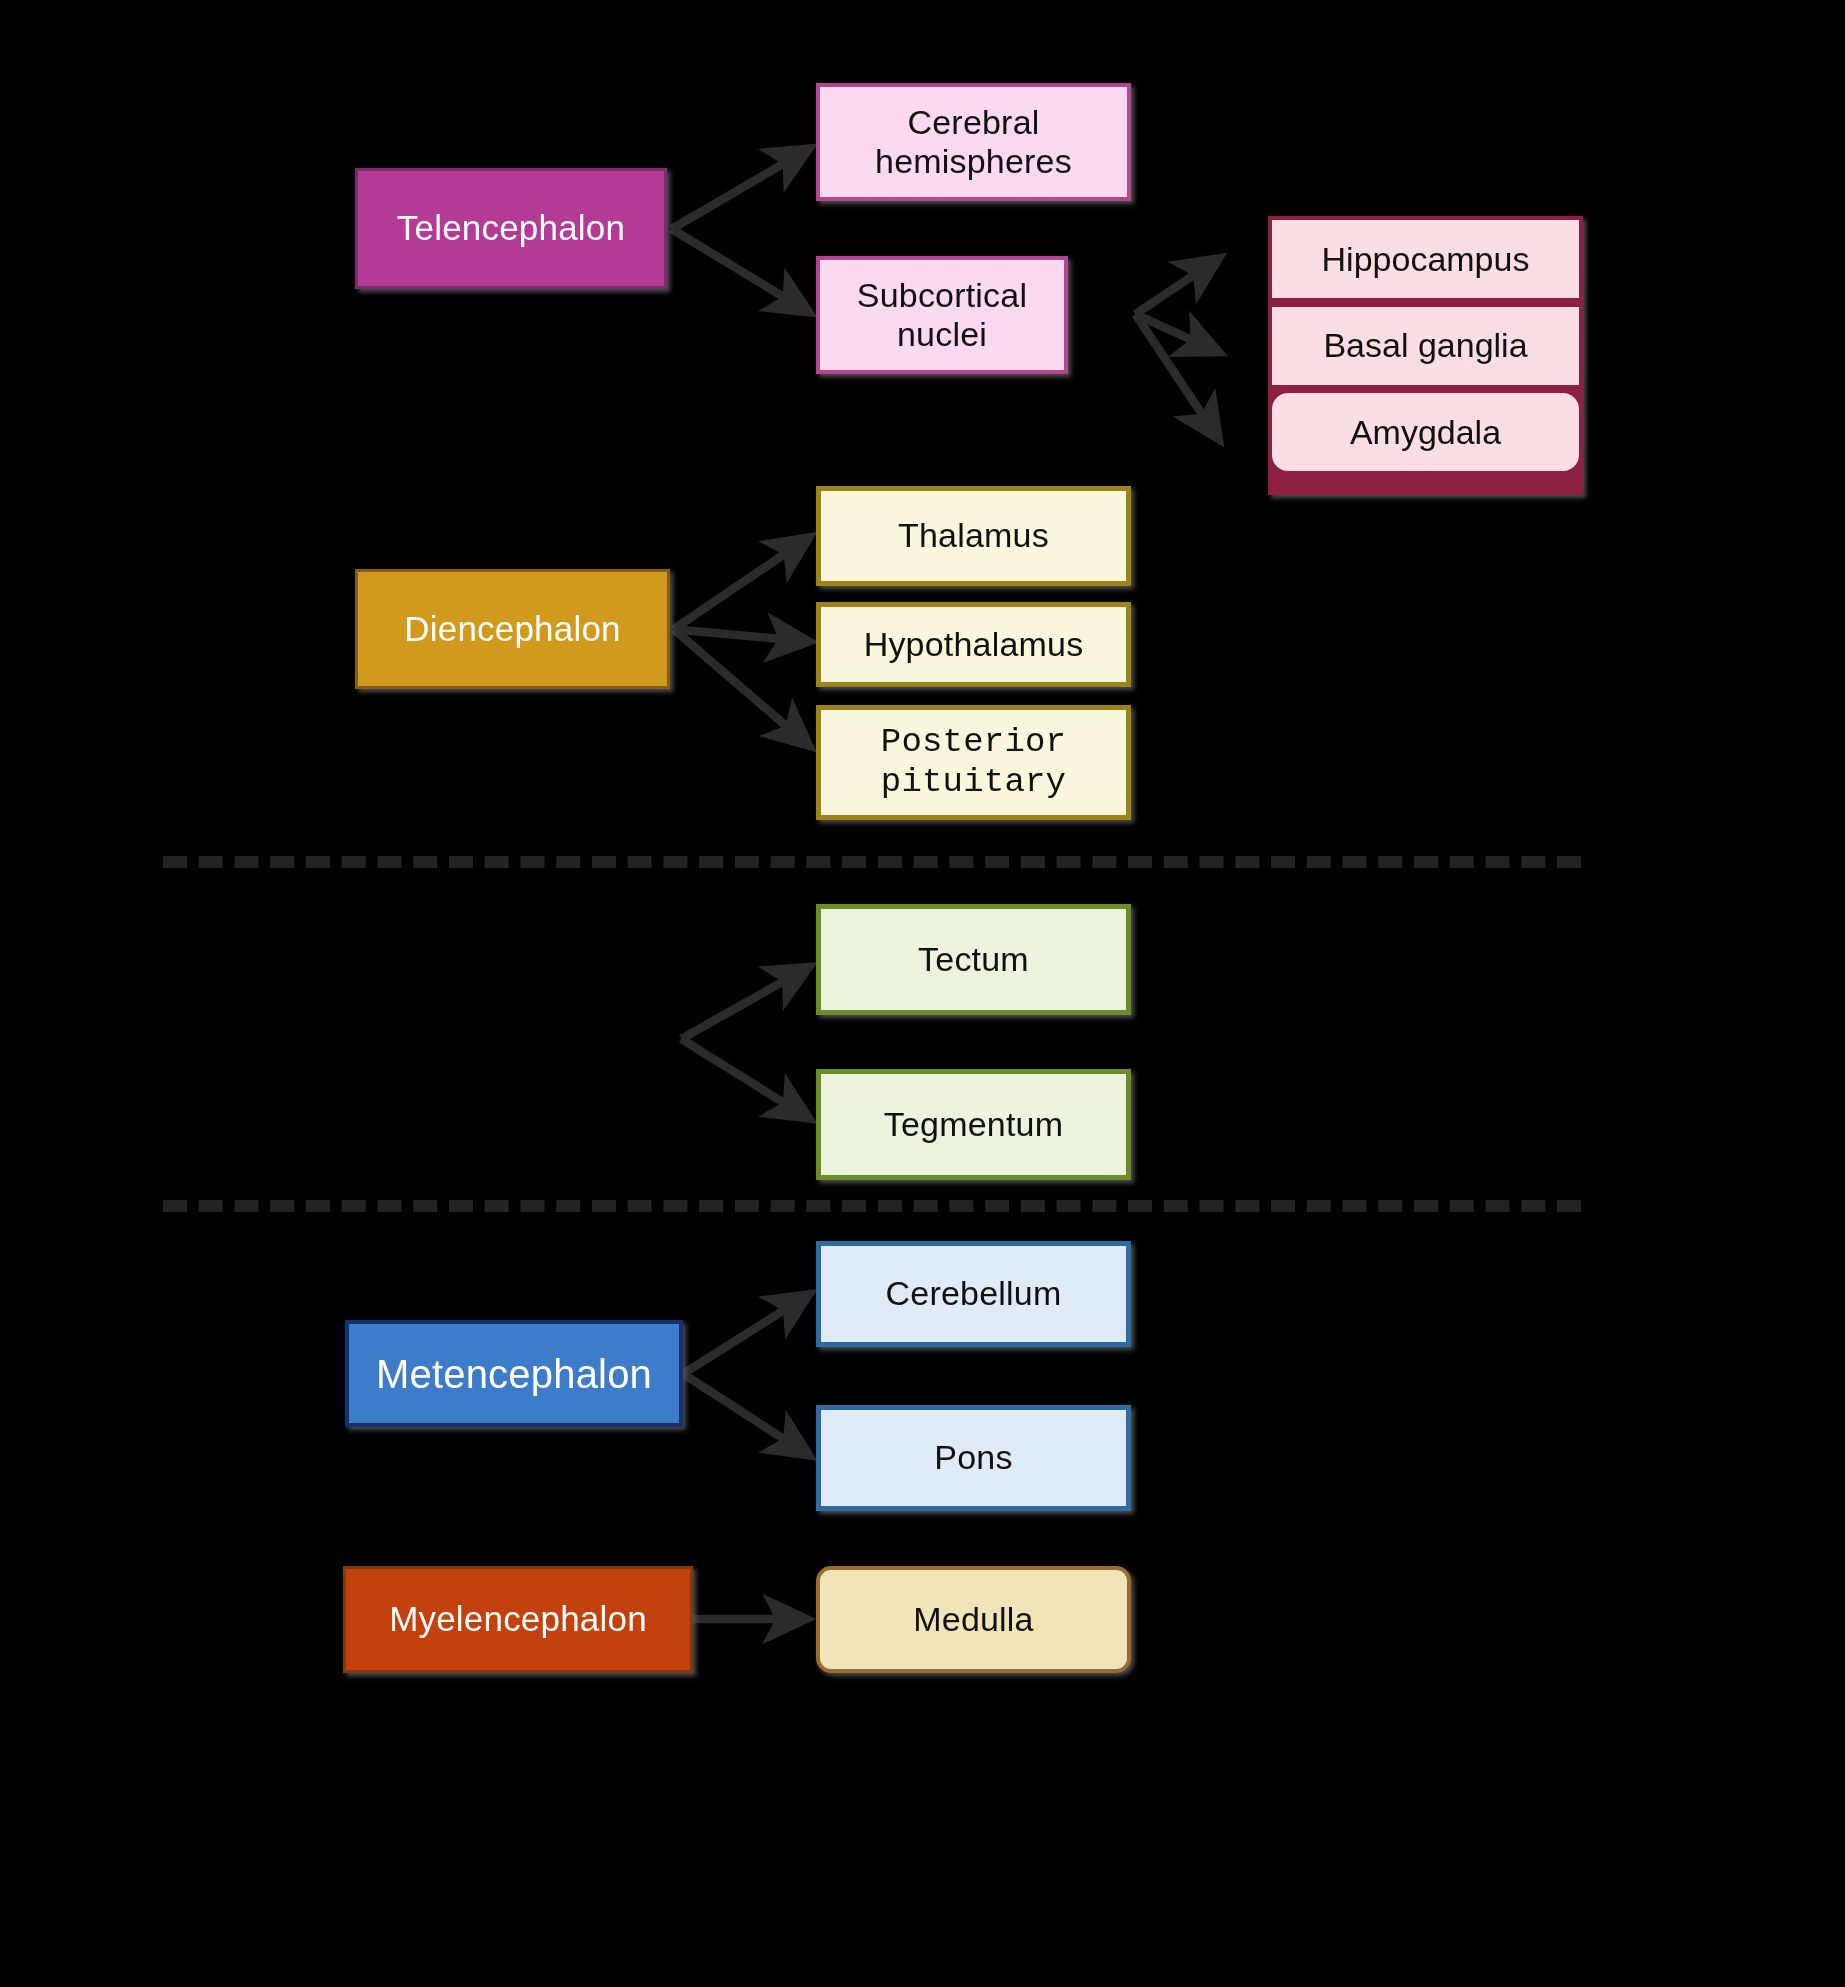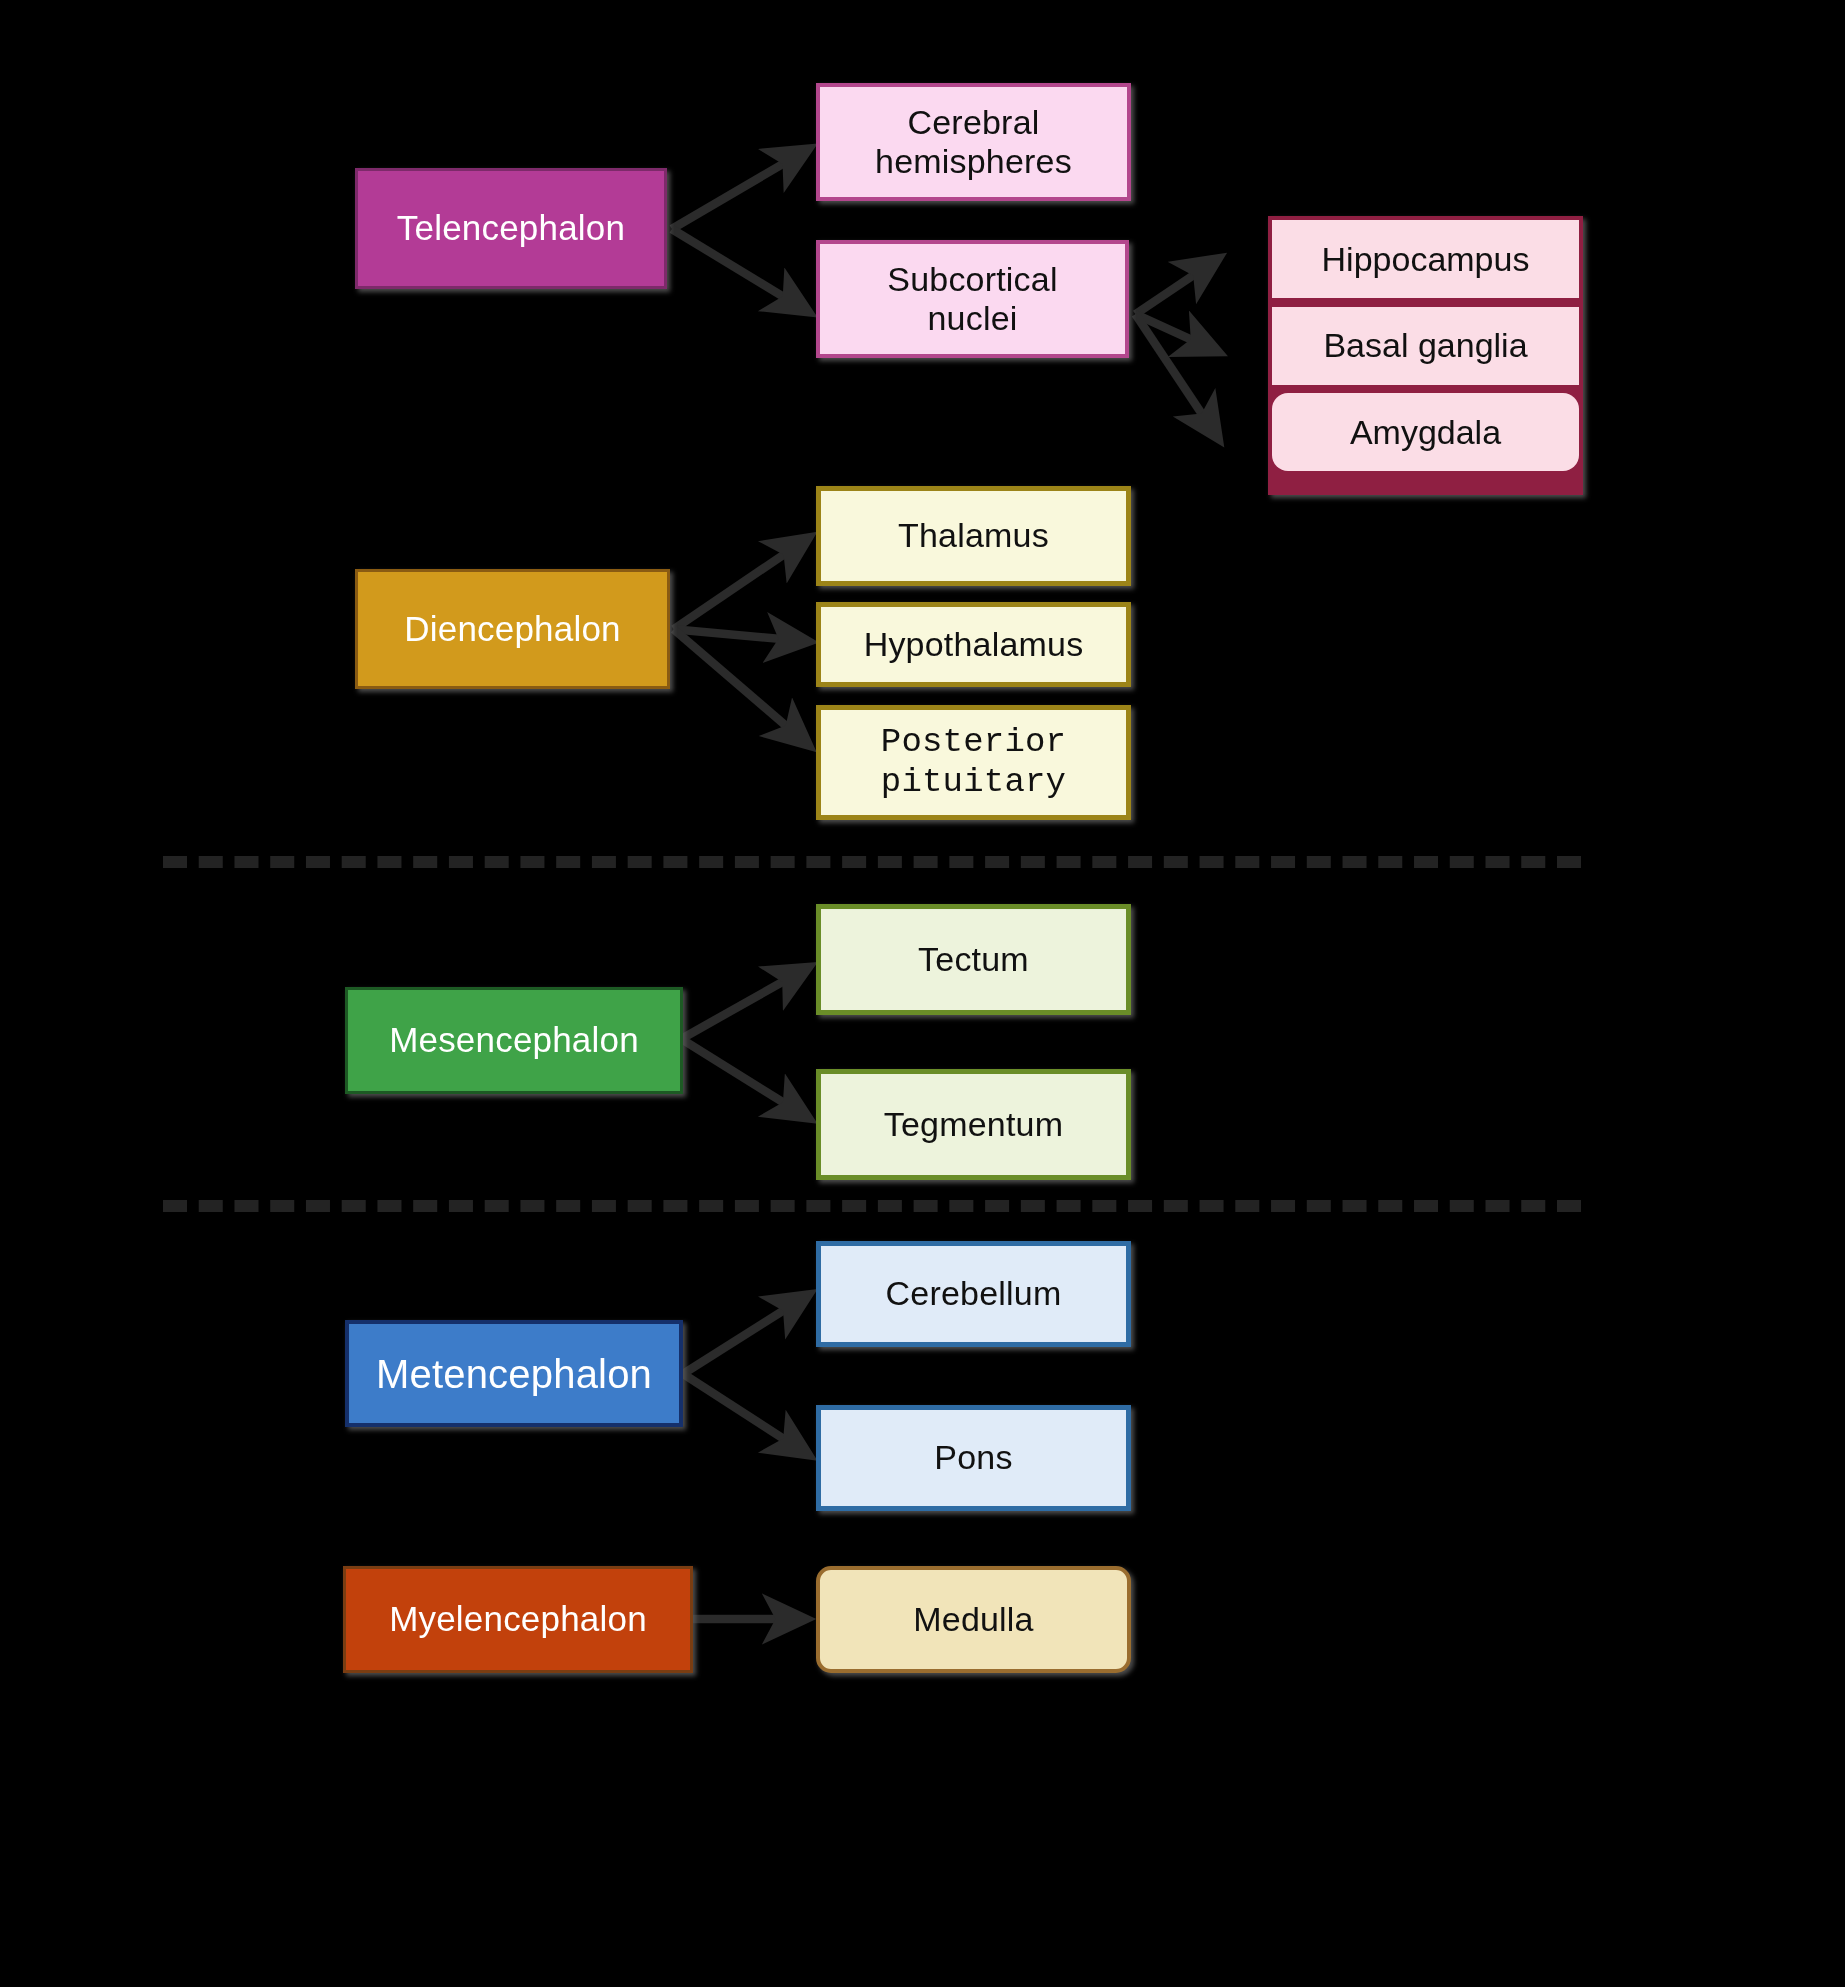--- a/index.html
+++ b/index.html
@@ -173,21 +173,21 @@
 
   <div class="node n-pink" style="left:816px; top:83px; width:315px; height:118px; flex-direction:column;">
     <span>Cerebral</span>
     <span>hemispheres</span>
   </div>
 
   <div class="node n-telencephalon" style="left:355px; top:168px; width:312px; height:121px;">
     <span>Telencephalon</span>
   </div>
 
-  <div class="node n-pink" style="left:816px; top:240px; width:313px; height:118px; flex-direction:column;">
+  <div class="node n-pink" style="left:816px; top:256px; width:252px; height:118px; flex-direction:column;">
     <span>Subcortical</span>
     <span>nuclei</span>
   </div>
 
   <div class="stack-crimson" style="left:1268px; top:216px; width:315px; height:279px;">
     <div class="cell" style="height:78px;">
       <span>Hippocampus</span>
     </div>
     <div class="cell" style="height:78px;">
       <span>Basal ganglia</span>
@@ -209,23 +209,20 @@
     <span>Hypothalamus</span>
   </div>
 
   <div class="node n-cream" style="left:816px; top:705px; width:315px; height:115px; flex-direction:column;font-family:Liberation Mono, monospace;">
     <span>Posterior</span>
     <span>pituitary</span>
   </div>
 
   <div class="divider" style="left:163px; top:856px; width:1418px;"></div>
 
-  <div class="node n-mesencephalon" style="left:345px; top:987px; width:338px; height:107px;">
-    <span>Mesencephalon</span>
-  </div>
 
   <div class="node n-palegreen" style="left:816px; top:904px; width:315px; height:111px;">
     <span>Tectum</span>
   </div>
 
   <div class="node n-palegreen" style="left:816px; top:1069px; width:315px; height:111px;">
     <span>Tegmentum</span>
   </div>
 
   <div class="divider" style="left:163px; top:1200px; width:1418px;"></div>

